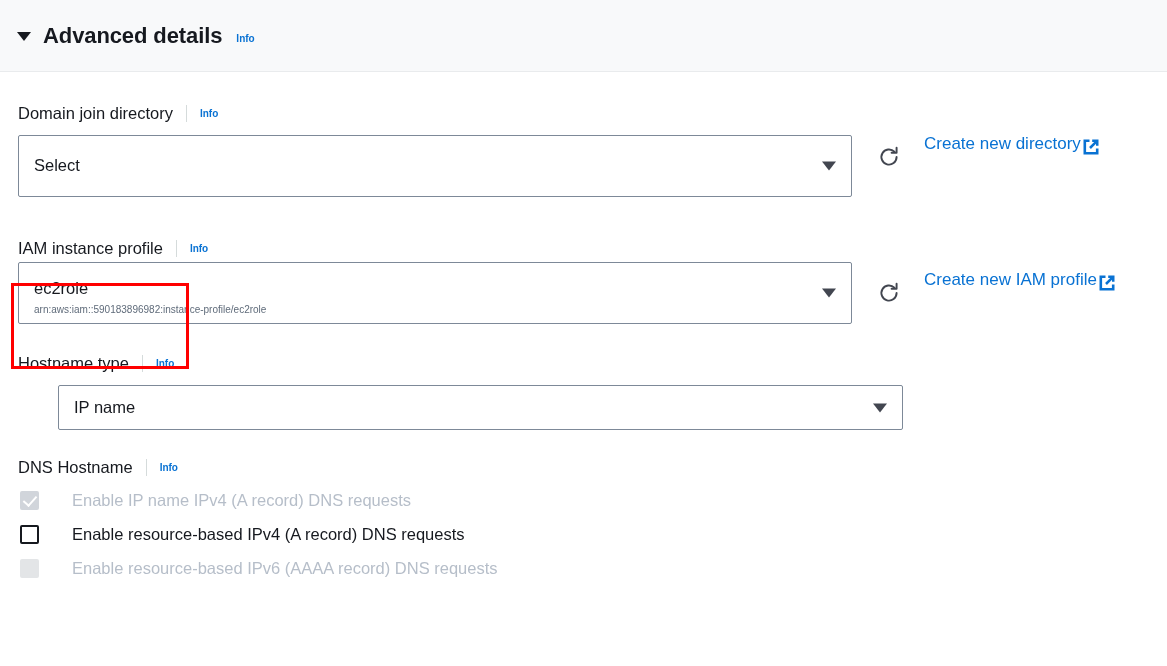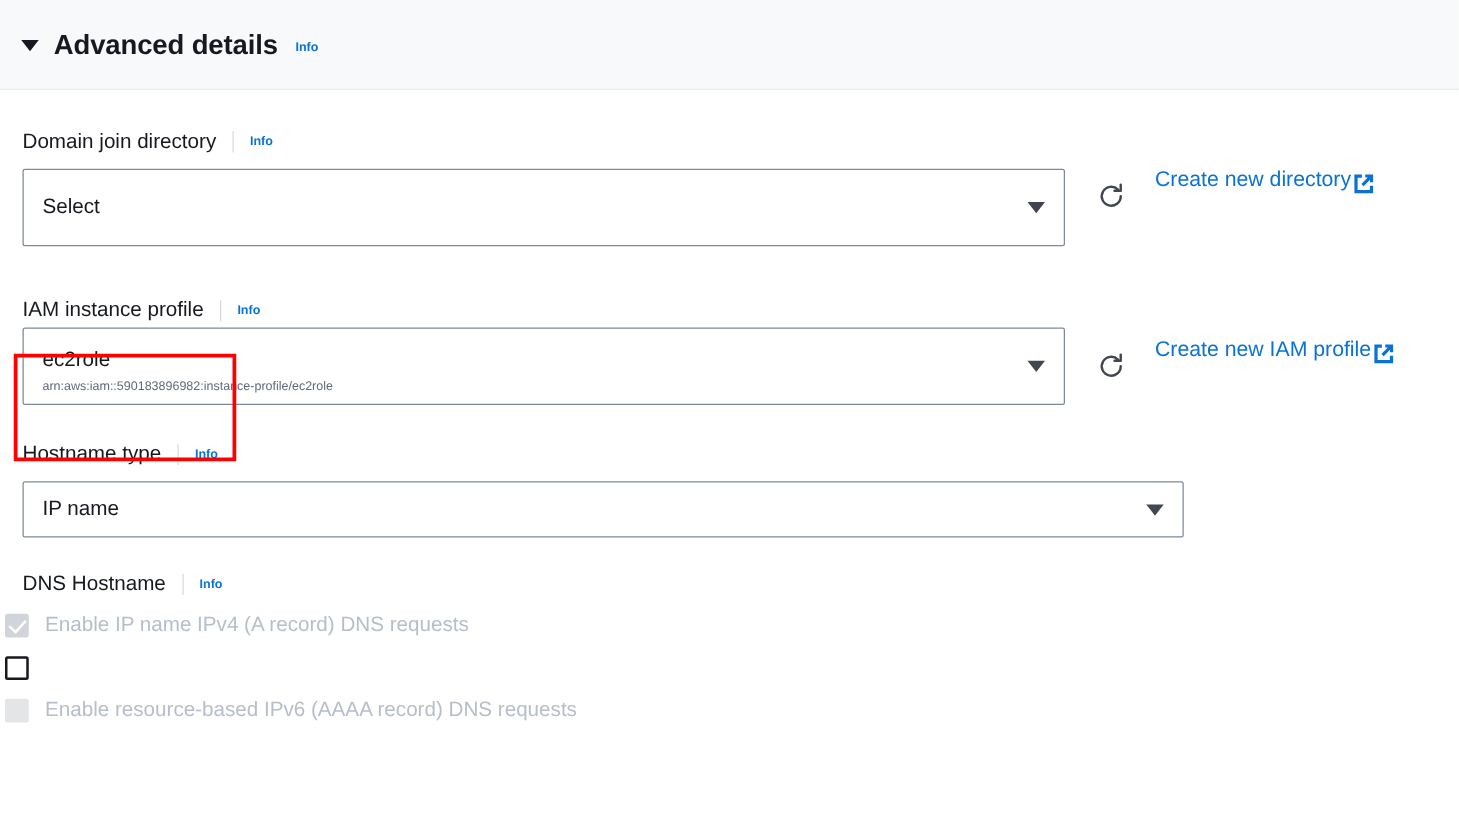--- a/index.html
+++ b/index.html
@@ -140,21 +140,22 @@
     cursor: pointer;
     white-space: nowrap;
     line-height: 1.25;
   }
   .ext-icon { margin-top: 4px; cursor: pointer; display: block; }
 
   
   .checkbox-row {
     display: flex;
     align-items: center;
-    padding-left: 4px;
+    padding-left: 20px;
+    gap: 20px;
   }
   .cb {
     width: 19px;
     height: 19px;
     border-radius: 2px;
     flex: none;
     margin-right: 13px;
     position: relative;
     background: #ffffff;
     border: 2px solid #16191f;
@@ -259,41 +260,42 @@
   </div>
 
   <div class="field" style="padding-top:30px;">
     <div class="field-label-row">
       <span class="field-label">Hostname type</span>
       <span class="label-divider"></span>
       <a class="info-link">Info</a>
     </div>
 
     <div class="control-row" style="margin-top:12px;">
-      <div class="select" style="width:929px;height:45px;">
+      <div class="select" style="width:845px;height:45px;margin-left:40px;">
         <span class="select-value">IP name</span>
         <span class="select-arrow"></span>
       </div>
     </div>
   </div>
 
   <div class="field" style="padding-top:28px;">
     <div class="field-label-row">
       <span class="field-label">DNS Hostname</span>
       <span class="label-divider"></span>
       <a class="info-link">Info</a>
     </div>
 
     <div class="checkbox-row" style="margin-top:14px;">
       <span class="cb disabled-checked"></span>
       <span class="cb-label muted">Enable IP name IPv4 (A record) DNS requests</span>
     </div>
 
     <div class="checkbox-row" style="margin-top:15px;">
       <span class="cb"></span>
+      <span class="cb-label">Enable resource-based IPv4 (A record) DNS requests</span>
     </div>
 
     <div class="checkbox-row" style="margin-top:15px;">
       <span class="cb disabled-empty"></span>
       <span class="cb-label muted">Enable resource-based IPv6 (AAAA record) DNS requests</span>
     </div>
   </div>
 
 </div>
 

